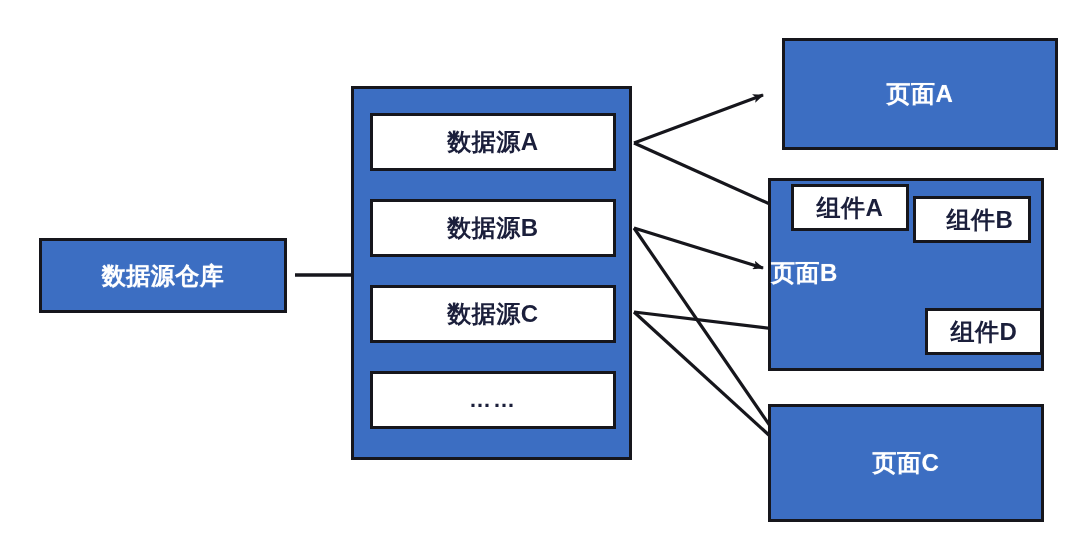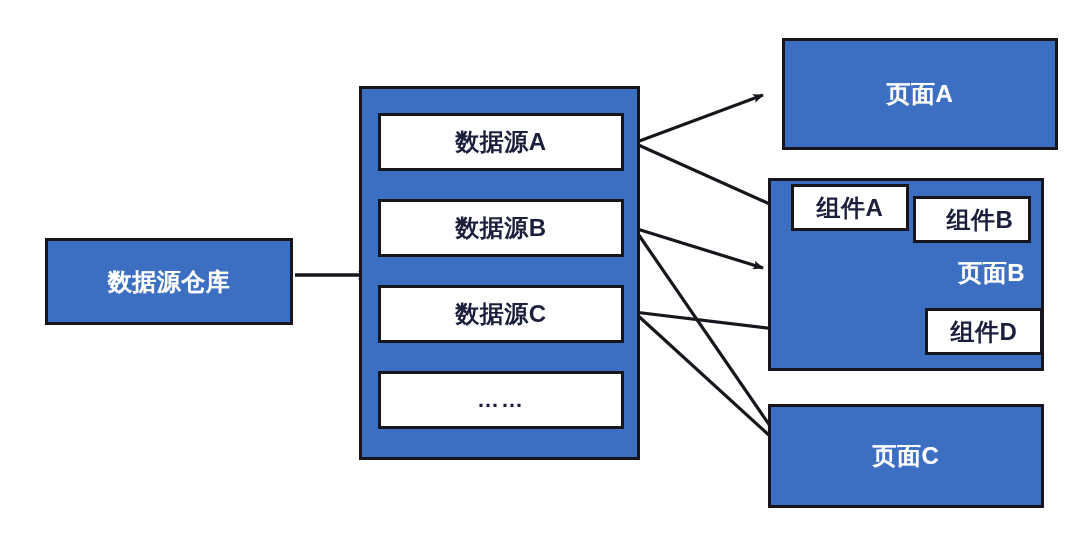--- a/index.html
+++ b/index.html
@@ -51,25 +51,25 @@
   }
   .dots {
     font-size: 22px;
     font-weight: 700;
     color: #1b1f3b;
     letter-spacing: 2px;
   }
 
   
   #repo-box {
-    left: 45px;  top: 238px;  width: 248px; height: 87px;
+    left: 39px;  top: 238px;  width: 248px; height: 75px;
   }
   
   #ds-container {
-    left: 359px; top: 86px; width: 281px; height: 374px;
+    left: 351px; top: 86px; width: 281px; height: 374px;
     display: block;
     text-align: center;
   }
   .ds-item {
     position: absolute;
     left: 16px;
     width: 246px;
     height: 58px;
   }
   #ds-a { top: 24px; }
@@ -81,36 +81,36 @@
   #page-a {
     left: 768px; top: 38px; width: 276px; height: 112px; margin-left: 14px;
   }
   
   #page-b {
     left: 768px; top: 178px; width: 276px; height: 193px;
     display: block;
   }
   #page-b-title {
     position: absolute;
-    left: 0; right: 16px; top: 80px;
-    text-align: right;
+    left: 0; right: 4px; top: 80px;
+    text-align: left;
   }
   .comp {
     position: absolute;
     width: 118px;
     height: 47px;
   }
   #comp-a { left: 20px;  top: 3px; }
   #comp-b { left: 142px; top: 15px; padding-left: 16px; }
   #comp-c { left: 20px;  top: 127px; }
   #comp-d { left: 142px; top: 127px; margin-left: 12px; }
 
   
   #page-c {
-    left: 768px; top: 404px; width: 276px; height: 104px;
+    left: 768px; top: 404px; width: 276px; height: 118px;
   }
 
   
   #arrows {
     position: absolute;
     left: 0; top: 0;
     width: 1080px; height: 538px;
     pointer-events: none;
   }
 

